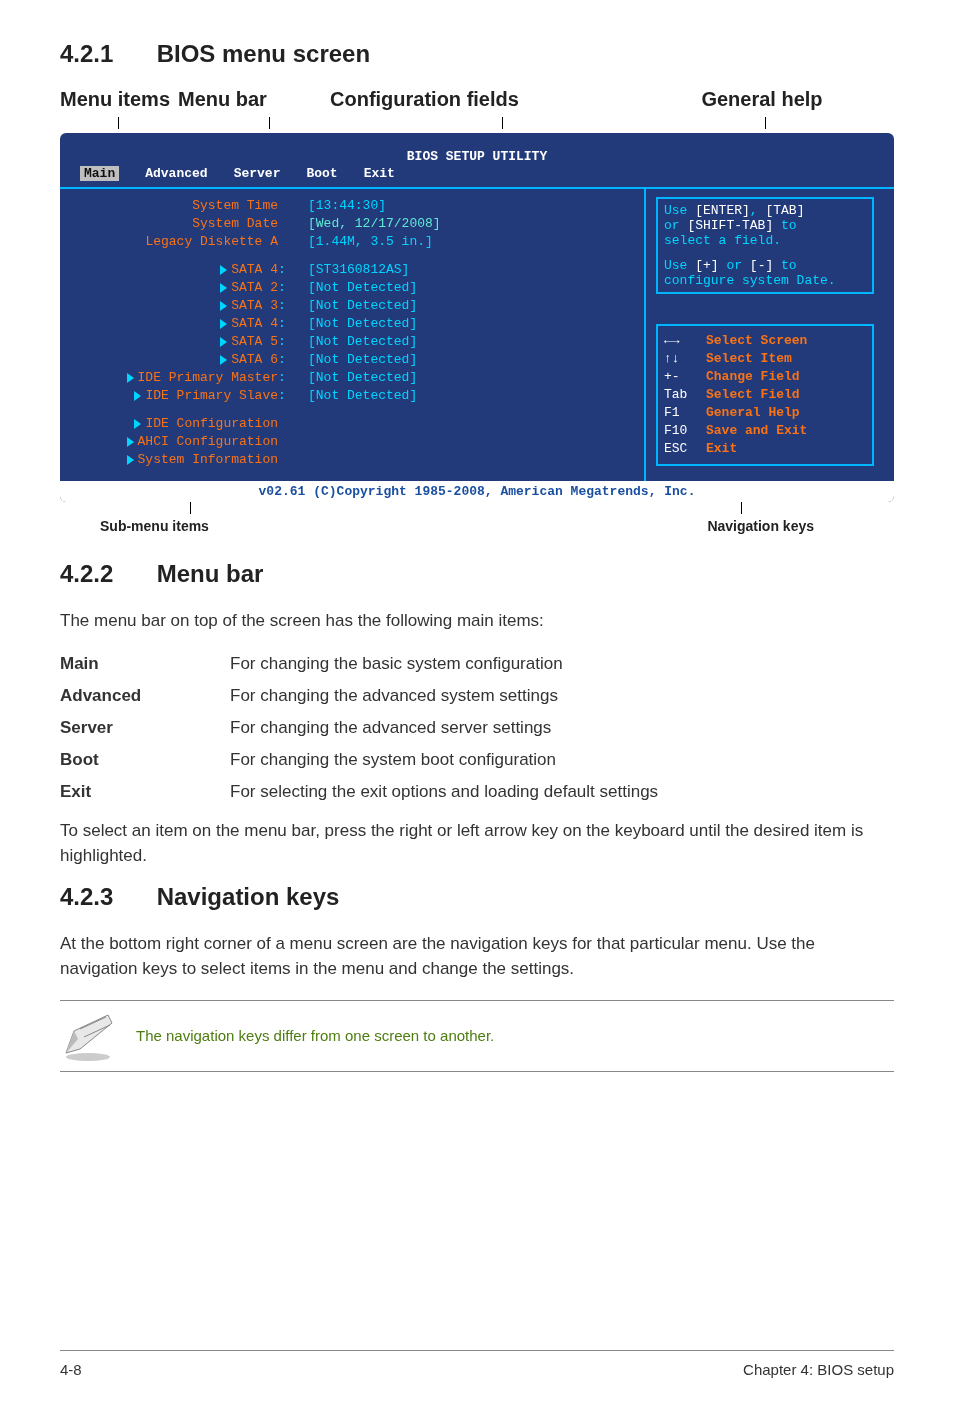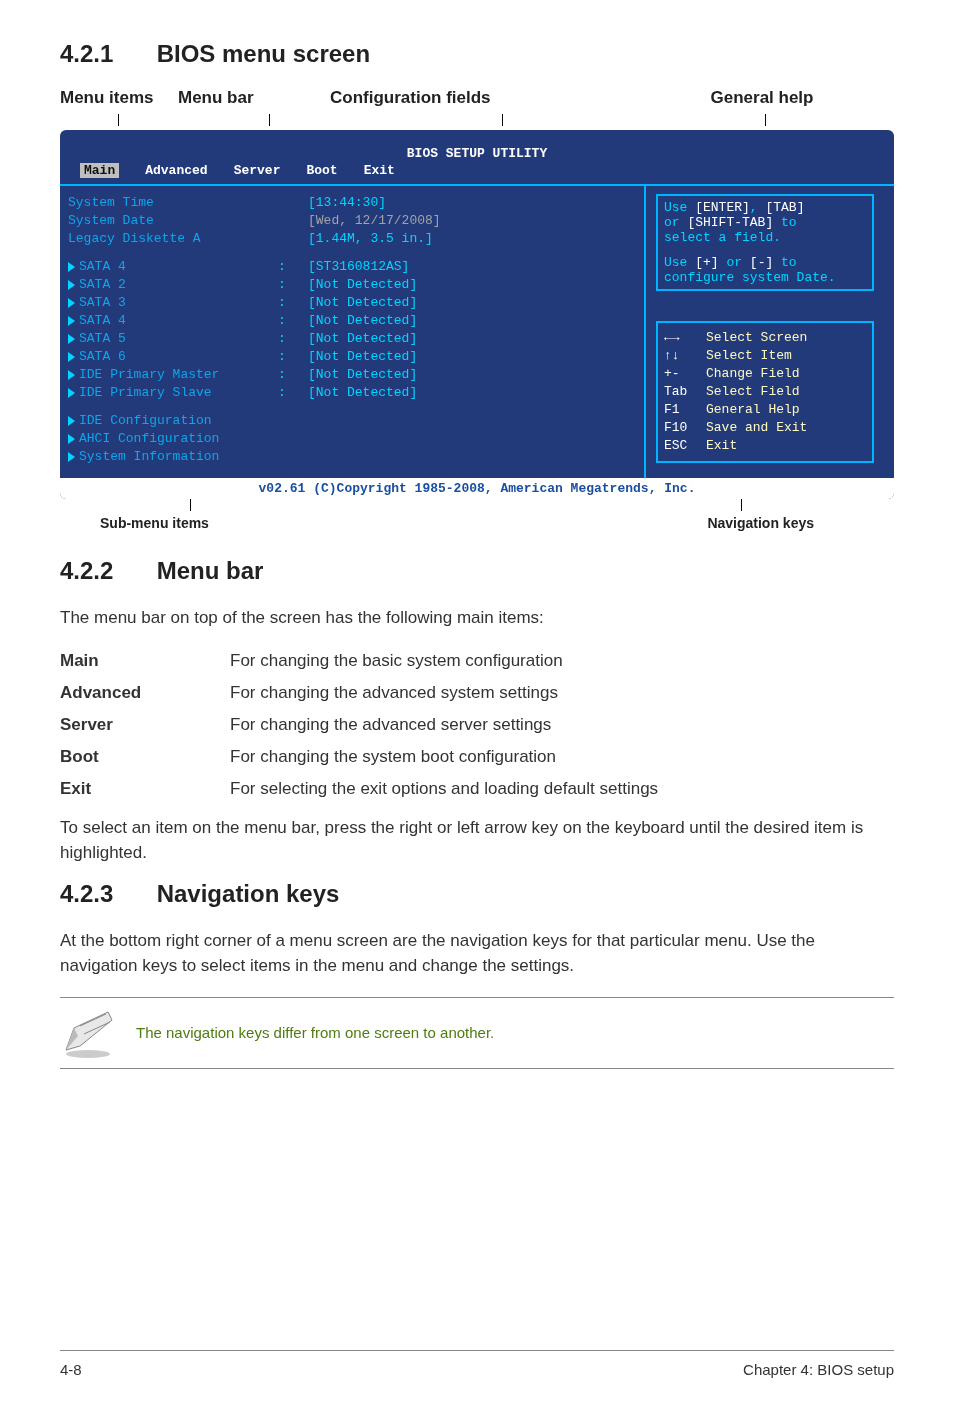--- a/index.html
+++ b/index.html
@@ -8,21 +8,21 @@
     padding: 40px 60px;
     font-family: Arial, Helvetica, sans-serif;
     background: #fff;
     color: #333;
     width: 954px;
     min-height: 1418px;
     position: relative;
   }
   h2.section { font-size: 24px; font-weight: bold; margin: 0 0 20px 0; color: #222; }
   h2.section .num { display: inline-block; width: 90px; }
-  .labels-row { display: flex; font-weight: bold; font-size: 17px; margin-bottom: 6px; color: #222; }
+  .labels-row { display: flex; font-weight: bold; font-size: 20px; margin-bottom: 6px; color: #222; }
   .labels-row .initem { flex: 0 0 118px; }
   .labels-row .inbar  { flex: 0 0 152px; }
   .labels-row .cfg    { flex: 0 0 300px; }
   .labels-row .gh     { flex: 1; text-align: center; }
   .tick-row { display: flex; height: 12px; margin-bottom: 4px; }
   .tick-row .tick { width: 1px; background: #000; margin: 0; }
   .tick-row .sp1 { width: 58px; } .tick-row .sp2 { width: 150px; } .tick-row .sp3 { width: 232px; } .tick-row .sp4 { width: 262px; }
 
   
   .bios {
@@ -35,36 +35,36 @@
   }
   .bios-title { text-align: center; color: #fff; font-weight: bold; padding: 4px 0 0 0; margin-top: 12px; }
   .menu-bar { display: flex; gap: 26px; padding: 2px 20px 6px 20px; color: #fff; font-weight: bold; }
   .menu-bar .sel { background: #bfbfbf; color: #111; padding: 0 4px; }
   .bios-body { display: flex; background: #223a7a; border-top: 2px solid #00b5ff; }
   .panel-left {
     flex: 1;
     display: flex;
     padding: 8px 8px 12px 8px;
   }
-  .col-label { flex: 0 0 210px; color: #0ea5e9; }
+  .col-label { flex: 0 0 210px; color: #f97316; text-align: right; }
   .col-sep   { flex: 0 0 30px; color: #00d5ff; }
   .col-val   { flex: 1; color: #fff; }
   .panel-left .row { height: 18px; line-height: 18px; }
   .triangle { display:inline-block; width:0;height:0;border-top:5px solid transparent;border-bottom:5px solid transparent;border-left:7px solid #00d5ff; margin-right:4px; vertical-align: middle;}
   .panel-right {
     flex: 0 0 250px;
     border-left: 2px solid #00b5ff;
     padding: 8px 20px 12px 10px;
   }
   .use-box { border: 2px solid #00b5ff; padding: 4px 6px; color: #00d5ff; margin-bottom: 6px; }
   .use-box .white { color: #fff; }
   .nav-box { border: 2px solid #00b5ff; padding: 6px 6px; margin-top: 30px; }
   .nav-box .row { display:flex; height:18px; line-height:18px; }
   .nav-box .k { flex:0 0 42px; color:#fff; }
-  .nav-box .d { color:#fef9c3; }
+  .nav-box .d { color:#f97316;font-weight:bold; }
   .bios-footer { background:#fff; color:#1a4fa0; text-align:center; font-weight:bold; padding:3px 0; font-size:13px; }
 
   .legend-row { display:flex; margin-top:4px; font-size:14px; font-weight:bold; color:#222; }
   .legend-row .a { flex:0 0 180px; padding-left:40px;}
   .legend-row .b { flex:1; text-align:right; padding-right:80px;}
 
   p.body { font-size: 17px; color:#333; line-height:1.5; margin: 10px 0 14px 0; }
   table.defs { border-collapse: collapse; font-size:17px; color:#333; }
   table.defs td { vertical-align: top; padding: 6px 0; }
   table.defs td.term { font-weight:bold; width:170px; }
@@ -140,21 +140,21 @@
           <div class="row">:</div>
           <div class="row">:</div>
           <div class="row">:</div>
         <div class="row">:</div>
           <div class="row">:</div>
           <div class="row">:</div>
           <div class="row">:</div>
       </div>
       <div class="col-val">
         <div class="row" style="color:#00d5ff">[13:44:30]</div>
-        <div class="row" style="color:#a3a3a3">[Wed, 12/17/2008]</div>
+        <div class="row" style="color:#5eead4">[Wed, 12/17/2008]</div>
         <div class="row" style="color:#00d5ff">[1.44M, 3.5 in.]</div>
         <div class="row" style="height:10px"></div>
         <div class="row" style="color:#00d5ff">[ST3160812AS]</div>
         <div class="row" style="color:#00d5ff">[Not Detected]</div>
         <div class="row" style="color:#00d5ff">[Not Detected]</div>
         <div class="row" style="color:#00d5ff">[Not Detected]</div>
         <div class="row" style="color:#00d5ff">[Not Detected]</div>
         <div class="row" style="color:#00d5ff">[Not Detected]</div>
         <div class="row" style="color:#00d5ff">[Not Detected]</div>
         <div class="row" style="color:#00d5ff">[Not Detected]</div>

